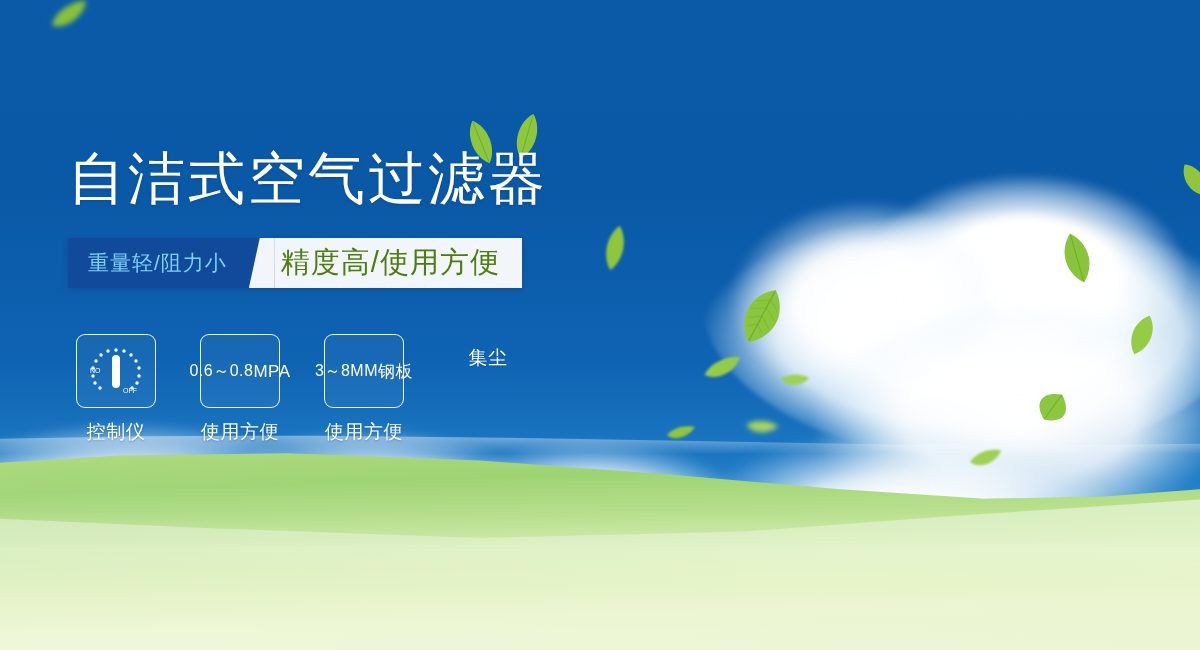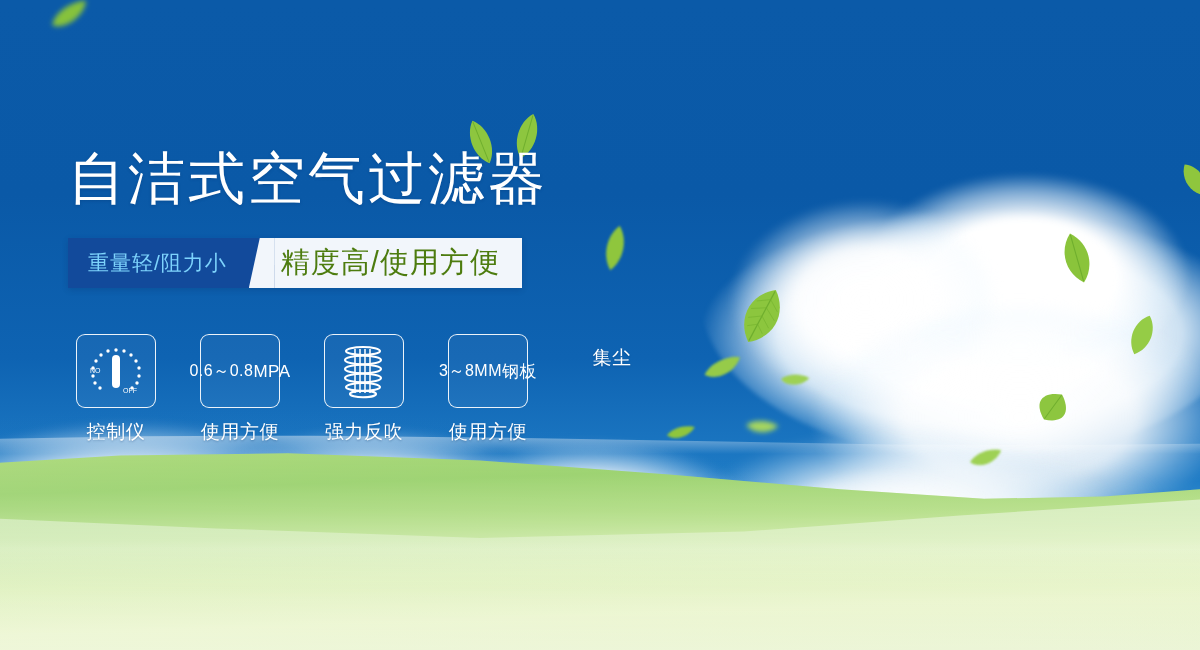--- a/index.html
+++ b/index.html
@@ -306,41 +306,20 @@
       </div>
 
       <div class="feature">
         <div class="feature-box">
           <span class="txt-l1">0.6～0.8</span>
           <span class="txt-l2">MPA</span>
         </div>
         <div class="feature-label">使用方便</div>
       </div>
 
-      <div class="feature">
-        <div class="feature-box">
-          <svg class="glyph" width="54" height="56" viewBox="0 0 54 56">
-            <g stroke="#ffffff" stroke-width="1.6" fill="none" opacity="0.95">
-              <line x1="18" y1="6" x2="18" y2="50"></line>
-              <line x1="23" y1="6" x2="23" y2="50"></line>
-              <line x1="28" y1="6" x2="28" y2="50"></line>
-              <line x1="33" y1="6" x2="33" y2="50"></line>
-            </g>
-            <g fill="none" stroke="#ffffff" stroke-width="2.1">
-              <ellipse cx="26" cy="8" rx="17" ry="4"></ellipse>
-              <ellipse cx="26" cy="17" rx="18" ry="4.2"></ellipse>
-              <ellipse cx="26" cy="26" rx="18" ry="4.2"></ellipse>
-              <ellipse cx="26" cy="35" rx="18" ry="4.2"></ellipse>
-              <ellipse cx="26" cy="44" rx="17" ry="4"></ellipse>
-              <ellipse cx="26" cy="51" rx="13" ry="3.2"></ellipse>
-            </g>
-          </svg>
-        </div>
-        <div class="feature-label">强力反吹</div>
-      </div>
 
       <div class="feature">
         <div class="feature-box">
           <span class="txt-l1">3～8MM</span>
           <span class="txt-l2">钢板</span>
         </div>
         <div class="feature-label">使用方便</div>
       </div>
 
       <div class="feature">

